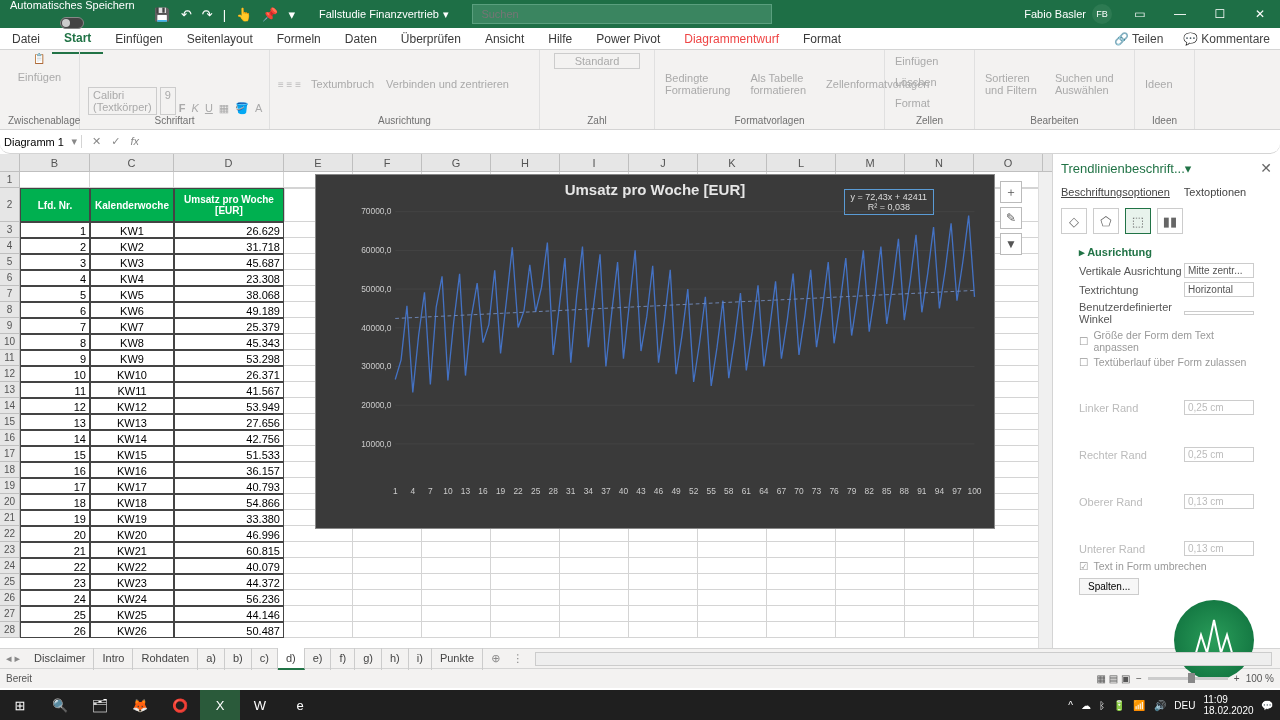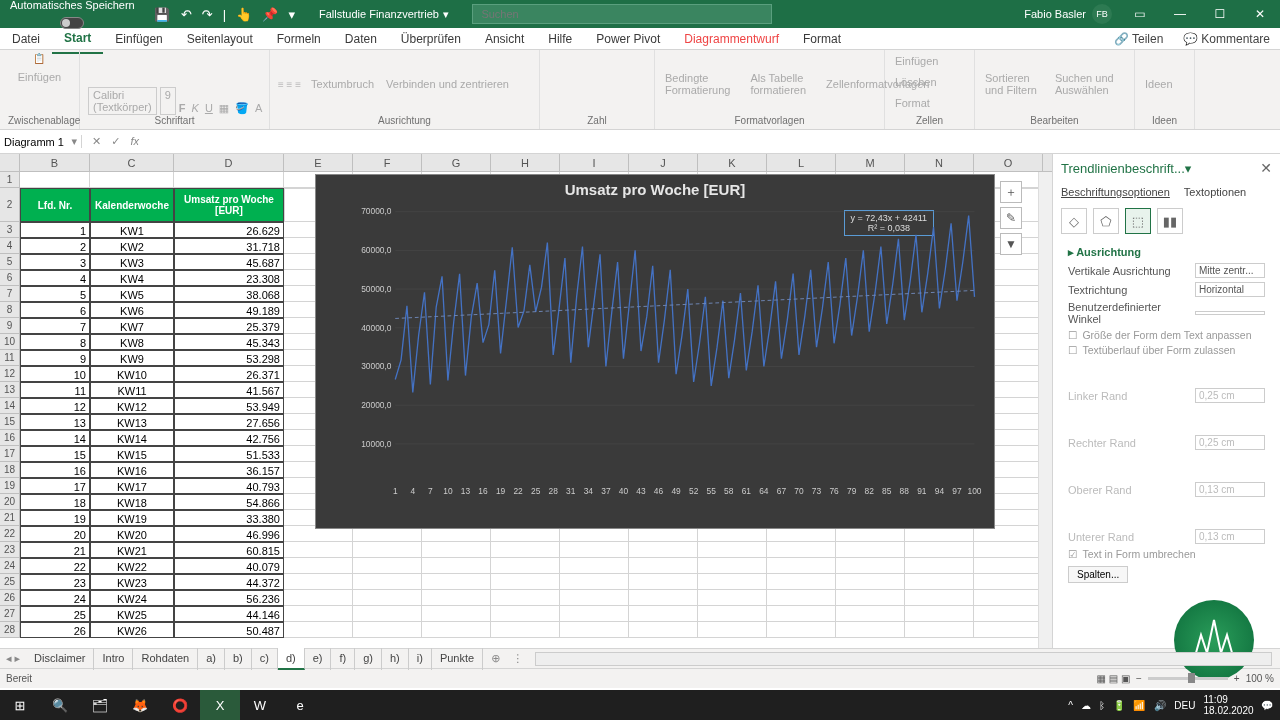--- a/index.html
+++ b/index.html
@@ -29,21 +29,21 @@
 .ribbontabs .right .btn { padding: 0 10px; display: flex; align-items: center; gap: 3px; color: #444; }
 
 
 .ribbon { height: 80px; background: #f3f2f1; border-bottom: 1px solid #d4d4d4; display: flex; font-size: 10px; color: #888; }
 .ribbon .group { border-right: 1px solid #e0e0e0; padding: 3px 8px; display: flex; flex-direction: column; justify-content: space-between; }
 .ribbon .group .label { text-align: center; font-size: 10px; color: #707070; margin-top: auto; }
 .ribbon .group .content { display: flex; gap: 5px; align-items: center; flex: 1; }
 .ribbon .itm { color: #aaa; font-size: 11px; padding: 2px; }
 
 
-.formulabar { height: 24px; border-bottom: 1px solid #d4d4d4; display: flex; align-items: center; }
+.formulabar { height: 24px; border-bottom: 1px solid #d4d4d4; display: flex; align-items: center; border-radius: 10px; }
 .namebox { width: 82px; border-right: 1px solid #d4d4d4; padding: 0 4px; display: flex; align-items: center; font-size: 11px; }
 .fxbtns { display: flex; gap: 10px; padding: 0 10px; color: #888; font-size: 11px; }
 .fxinput { flex: 1; padding: 0 4px; }
 
 
 .mainrow { display: flex; height: 494px; }
 .gridwrap { flex: 1; position: relative; overflow: hidden; }
 .sidepane { width: 228px; border-left: 1px solid #d4d4d4; background: #fff; font-size: 11px; display: flex; flex-direction: column; }
 
 
@@ -69,32 +69,32 @@
 .row.header .cell { line-height: 1.1; font-size: 10px; display: flex; align-items: center; justify-content: center; }
 .row.databr .cell.B, .row.databr .cell.C, .row.databr .cell.D { border: 1px solid #444; }
 
 
 .chartbox { position: absolute; left: 315px; top: 20px; width: 680px; height: 355px; background: #3a3a3a; border: 1px solid #888; }
 .charttitle { text-align: center; color: #e6e6e6; font-size: 15px; font-weight: 600; padding: 6px; }
 .chartplot { position: absolute; left: 40px; top: 32px; right: 12px; bottom: 28px; }
 .chartplot .series { stroke: #4472c4; stroke-width: 1.4; fill: none; }
 .chartplot .trend { stroke: #6f88b8; stroke-width: 1; stroke-dasharray: 4 3; }
 .axistext { fill: #ccc; font-size: 9px; }
-.trendlabel { position: absolute; right: 60px; top: 35px; border: 1px solid #5a9bd5; background: transparent; color: #ddd; font-size: 9px; padding: 2px 6px; text-align: center; }
+.trendlabel { position: absolute; right: 60px; top: 14px; border: 1px solid #5a9bd5; background: transparent; color: #ddd; font-size: 9px; padding: 2px 6px; text-align: center; }
 .chartsidebtns { position: absolute; right: -28px; top: 6px; display: flex; flex-direction: column; gap: 4px; }
 .chartsidebtns div { width: 22px; height: 22px; background: #fff; border: 1px solid #bbb; text-align: center; line-height: 20px; font-size: 12px; color: #555; }
 
 
 .sidepane .hdr { display: flex; align-items: center; padding: 6px 8px; font-size: 13px; color: #217346; }
 .sidepane .hdr .close { margin-left: auto; color: #666; cursor: pointer; font-size: 14px; }
 .sidepane .sub { padding: 4px 8px; font-size: 11px; color: #444; display: flex; gap: 14px; }
 .sidepane .iconrow { display: flex; gap: 6px; padding: 6px 8px; }
 .sidepane .iconrow div { width: 26px; height: 26px; border: 1px solid #ccc; display: flex; align-items: center; justify-content: center; color: #666; font-size: 13px; }
 .sidepane .iconrow div.active { border-color: #217346; background: #e8f3ec; }
-.sidepane .sect { padding: 6px 15px; }
+.sidepane .sect { padding: 6px 26px; }
 .sidepane .secthdr { color: #217346; font-size: 11px; font-weight: 600; margin-bottom: 4px; }
 .sidepane .field { display: flex; align-items: center; margin: 4px 0; font-size: 11px; color: #555; }
 .sidepane .field label { flex: 1; }
 .sidepane .field .val { width: 70px; border: 1px solid #ccc; padding: 1px 3px; font-size: 10px; background: #fff; }
 .sidepane .chk { display: flex; gap: 5px; align-items: center; color: #999; margin: 3px 0; font-size: 10.5px; }
 .sidepane .mutefield { color: #bbb; margin-top: 32px; }
 
 
 .sheettabs { height: 20px; background: #f3f2f1; border-top: 1px solid #d4d4d4; display: flex; align-items: center; font-size: 11px; }
 .sheettabs .st { padding: 0 8px; line-height: 20px; border-right: 1px solid #ccc; cursor: pointer; color: #444; }
@@ -201,20 +201,23 @@
   </div>
   <div class="group" style="width:270px">
     <div class="content" style="color:#bbb;font-size:10px;gap:8px">
       <span>≡ ≡ ≡</span>
       <span class="itm">Textumbruch</span>
       <span class="itm">Verbinden und zentrieren</span>
     </div>
     <div class="label">Ausrichtung</div>
   </div>
   <div class="group" style="width:115px">
+    <div class="content" style="flex-direction:column">
+      <span class="itm" style="border:1px solid #ccc;padding:1px 20px">Standard</span>
+    </div>
     <div class="label">Zahl</div>
   </div>
   <div class="group" style="width:230px">
     <div class="content" style="color:#bbb;font-size:9px;gap:16px">
       <span class="itm">Bedingte Formatierung</span>
       <span class="itm">Als Tabelle formatieren</span>
       <span class="itm">Zellenformatvorlagen</span>
     </div>
     <div class="label">Formatvorlagen</div>
   </div>

